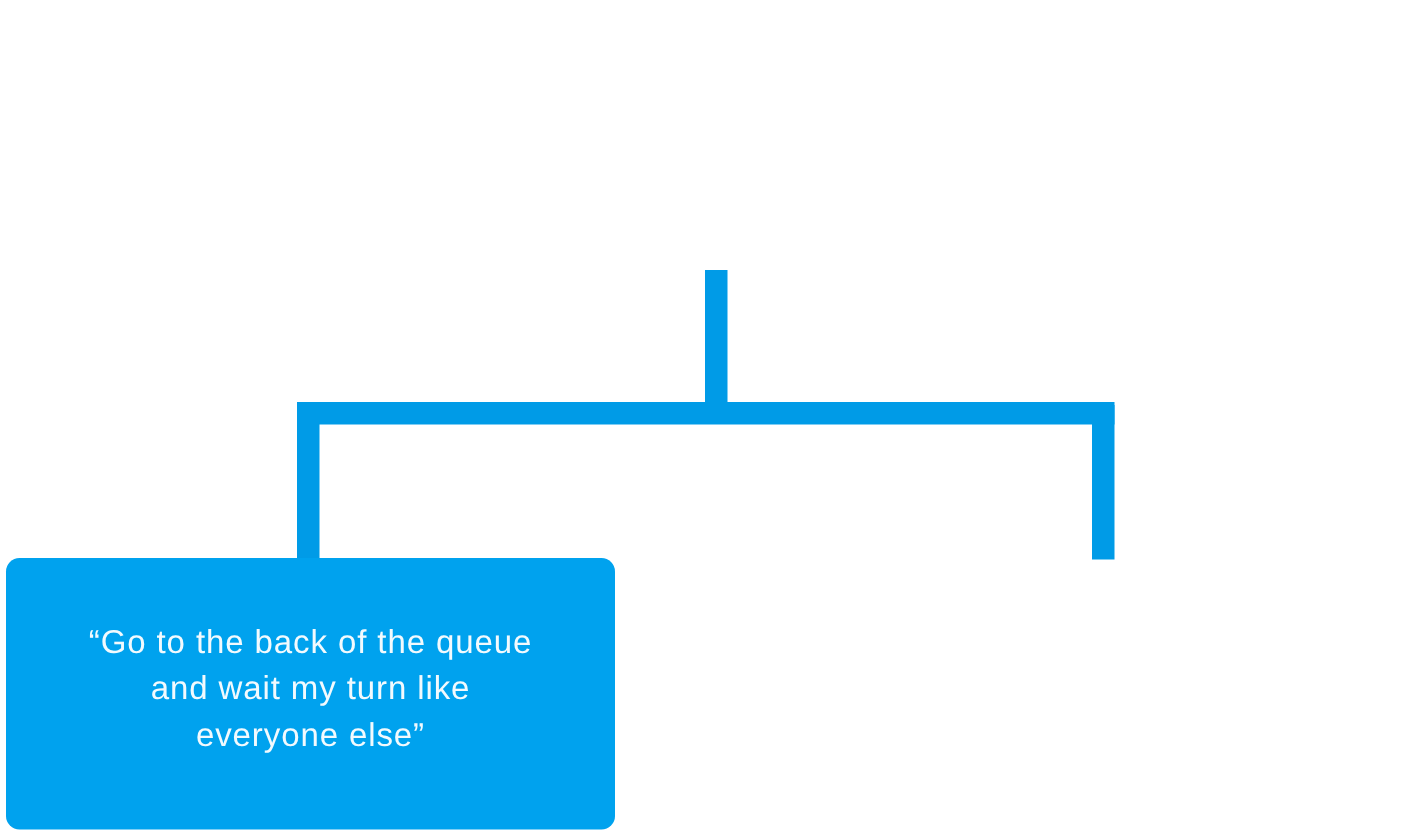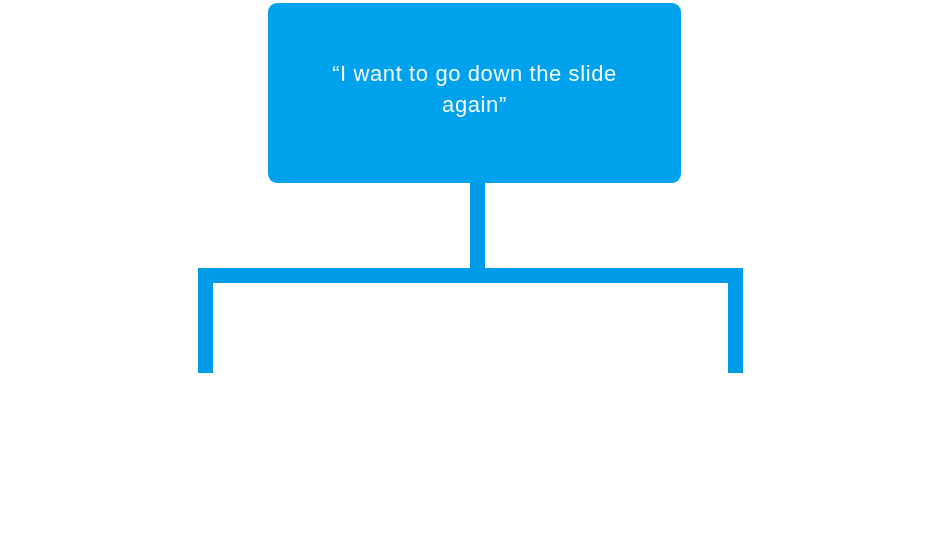--- a/index.html
+++ b/index.html
@@ -55,20 +55,21 @@
 </head>
 <body>
 
 <div class="canvas">
 
   <div class="connector connector-root-down"></div>
   <div class="connector connector-horizontal"></div>
   <div class="connector connector-left-down"></div>
   <div class="connector connector-right-down"></div>
 
-  <div class="node node-root">
-    <p class="node-text">“I want to go down the slide
-again”</p>
+
+  <div class="node node-left">
+    <p class="node-text">“Go to the back of the queue
+and wait my turn like
+everyone else”</p>
   </div>
-
 
 
 </div>
 
 </body></html>

